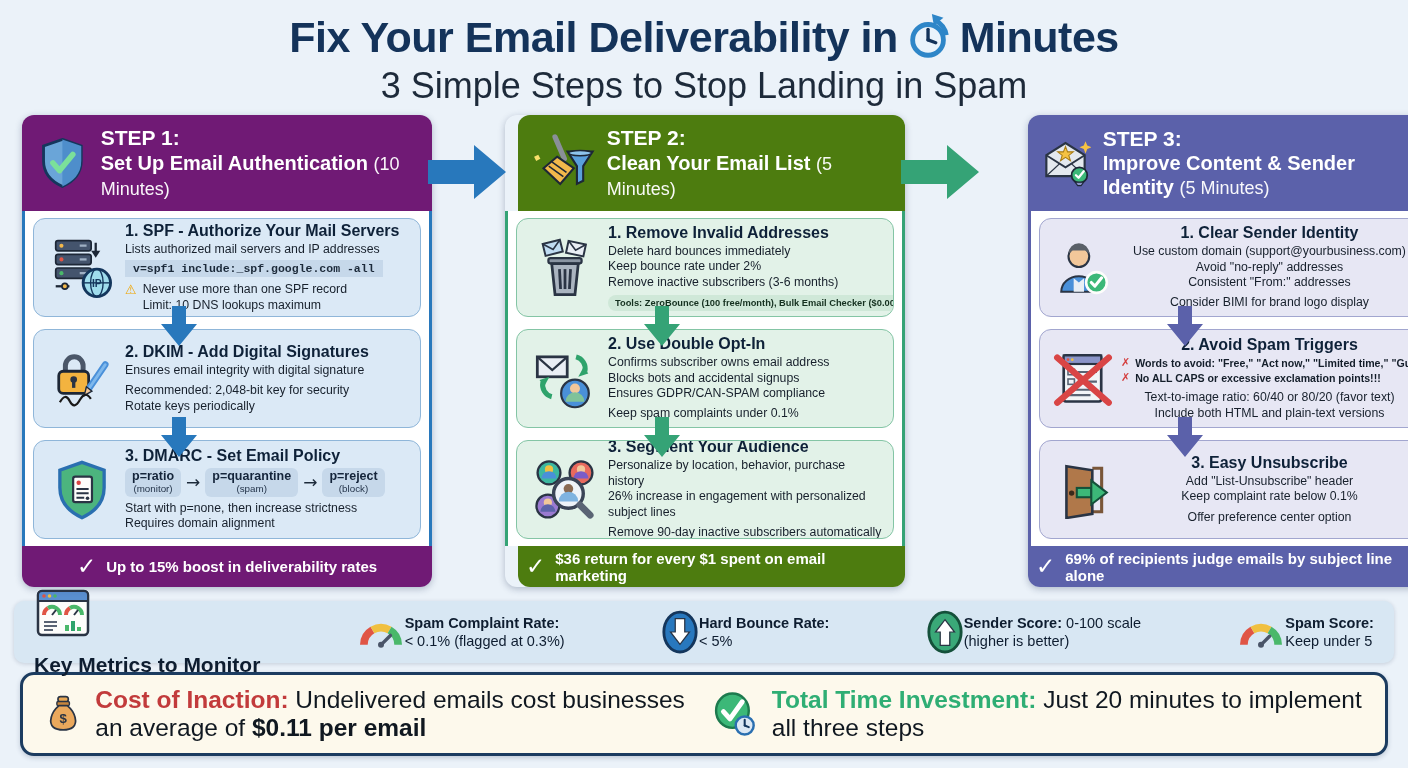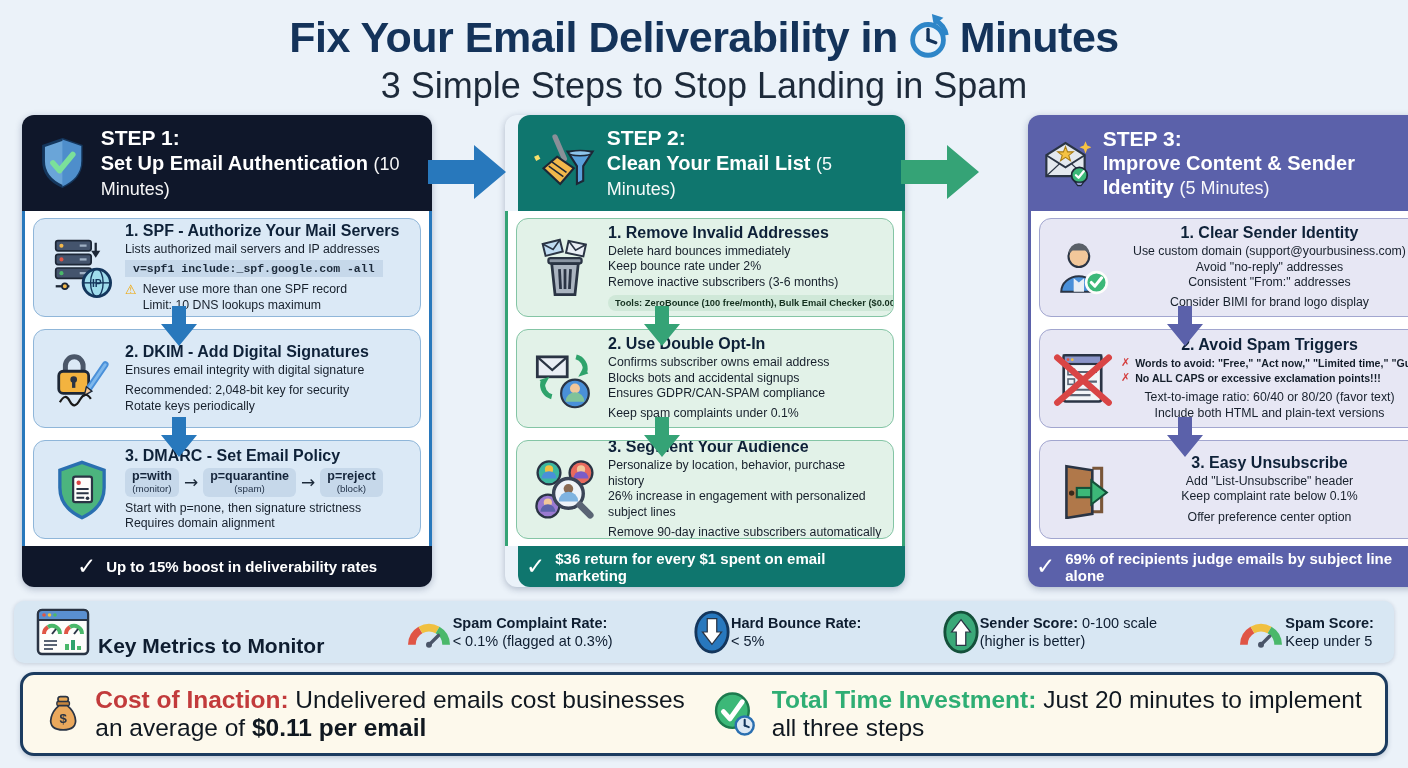--- a/index.html
+++ b/index.html
@@ -45,24 +45,24 @@
   .mt { margin-top:5px; }
 
   .gap { height:12px; position:relative; z-index:3; }
   .down-arrow { position:absolute; left:128px; top:-11px; }
 
   .panel-foot { min-height:41px; border-radius:0 0 12px 12px; display:flex; align-items:center;
     justify-content:center; gap:10px; color:#fff; font-weight:bold; font-size:15px; padding:0 8px; }
   .foot-check { font-size:23px; line-height:1; }
 
   
-  .panel1 .panel-head, .panel1 .panel-foot { background:#0f172a; }
+  .panel1 .panel-head, .panel1 .panel-foot { background:#701a75; }
   .panel1 .panel-body { border-color:#2878bc; }
   .panel1 .card { background:#dbe9f6; border-color:#8fb6d9; }
-  .panel2 .panel-head, .panel2 .panel-foot { background:#0f766e;margin-left:13px; }
+  .panel2 .panel-head, .panel2 .panel-foot { background:#4d7c0f;margin-left:13px; }
   .panel2 .panel-body { border-color:#35a376; }
   .panel2 .card { background:#e2f2e8; border-color:#84c5a5; }
   .panel3 .panel-head, .panel3 .panel-foot { background:#5b61aa; }
   .panel3 .panel-body { border-color:#5b61aa; }
   .panel3 .card { background:#e7e7f4; border-color:#a2a6cf;text-align:center; }
 
   .flow-arrow { position:absolute; top:28px; z-index:1; }
   .fa1 { left:428px; } .fa2 { left:901px; }
 
   .code { display:inline-block; background:#c6d8ea; border-radius:0; padding:2px 8px;
@@ -81,21 +81,21 @@
     font-size:9.3px; font-weight:bold; margin-top:5px; white-space:nowrap; color:#14301f; }
 
   .xline { display:flex; gap:5px; font-weight:bold; font-size:10.6px; line-height:1.35;
     white-space:nowrap; color:#141e2a; }
   .x-icon { color:#d43c3c; font-size:11px; }
 
   
   .metrics { margin:8px 14px 0; background:#d8e7f3; border-radius:10px; height:62px;
     display:flex; align-items:center; justify-content:space-between; padding:0 20px;
     box-shadow:0 1px 4px rgba(20,40,80,.18); }
-  .metrics-head { display:flex; align-items:flex-end; gap:6px; }
+  .metrics-head { display:flex; align-items:flex-start; gap:14px;flex-direction:column; }
   .metrics-title { font-size:21px; font-weight:bold; color:#0e1d30; }
   .metric { display:flex; align-items:center; }
   .m-text { line-height:1.25; font-size:14.5px; color:#0e1d30; }
   .m-label { font-weight:bold; }
 
   
   .bottom { margin:9px 20px 0; background:#fdf9ec; border:3.5px solid #1c3c60;
     border-radius:14px; height:84px; display:flex; align-items:center; padding:0 22px;
     gap:16px; box-shadow:0 2px 5px rgba(20,40,80,.2); }
   .b-item { display:flex; align-items:center; gap:14px; flex:1; min-width:0; }
@@ -217,35 +217,35 @@
             <line x1="23" y1="27" x2="34" y2="27" stroke="#2a3444" stroke-width="1.8"></line>
             <line x1="23" y1="31" x2="34" y2="31" stroke="#2a3444" stroke-width="1.8"></line>
             <line x1="23" y1="35" x2="30" y2="35" stroke="#2a3444" stroke-width="1.8"></line>
             <circle cx="33" cy="35.5" r="1.6" fill="#2a3444"></circle>
           </svg>
         </div>
         <div class="card-text">
           <div class="ct-title">3. DMARC - Set Email Policy</div>
           <div class="pills">
             <span class="pill">
-              <div class="pill-main">p=with</div>
+              <div class="pill-main">p=ratio</div>
               <div class="pill-sub">(monitor)</div>
               </span>
             <span class="pill-arrow glyph">→</span>
             <span class="pill">
               <div class="pill-main">p=quarantine</div>
               <div class="pill-sub">(spam)</div>
               </span>
             <span class="pill-arrow glyph">→</span>
             <span class="pill">
               <div class="pill-main">p=reject</div>
               <div class="pill-sub">(block)</div>
               </span>
           </div>
-          <div class="ct-line">Start with p=none, then signature strictness</div>
+          <div class="ct-line">Start with p=none, then increase strictness</div>
           <div class="ct-line">Requires domain alignment</div>
         </div>
       </div>
     </div>
     <div class="panel-foot">
       <span class="foot-check glyph">✓</span>
       <span>Up to 15% boost in deliverability rates</span>
     </div>
   </div>
 

